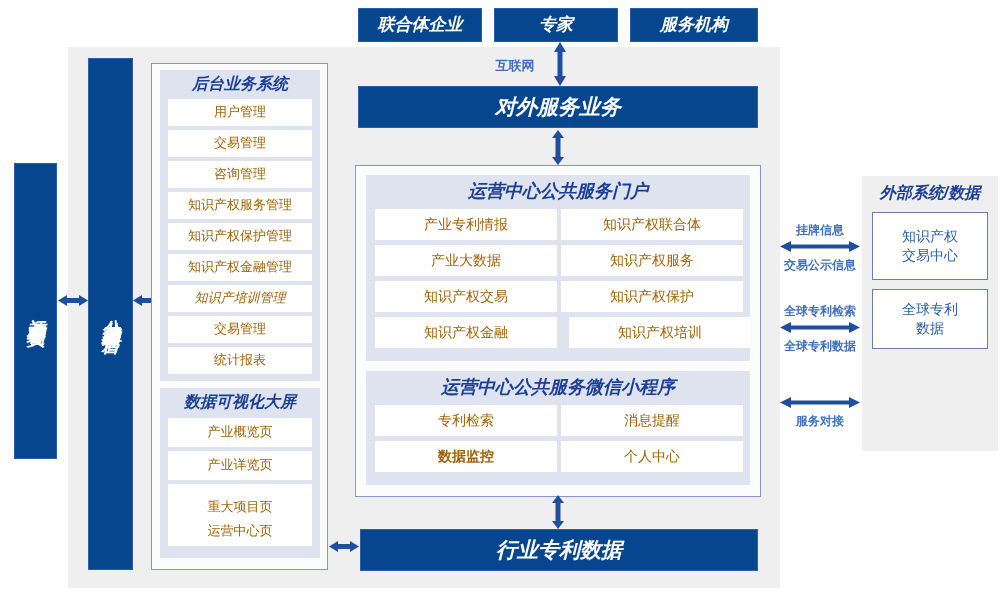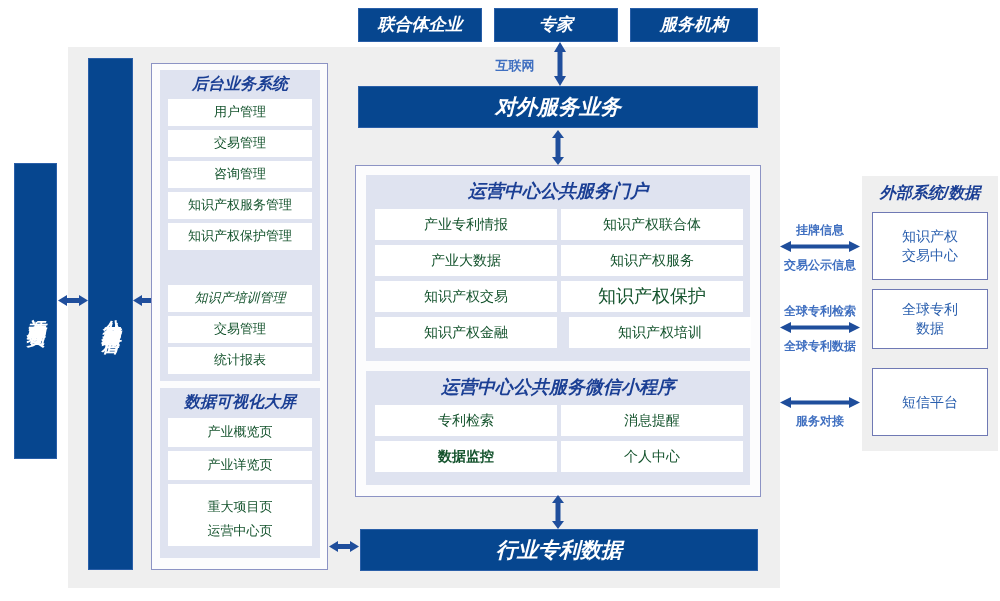--- a/index.html
+++ b/index.html
@@ -18,21 +18,21 @@
     font-weight:bold;font-style:italic;text-align:right;line-height:1.15;
   }
   .gray-panel{background:#efefef;}
   .white-panel{background:#fcfcfd;border:1px solid #8c93c4;}
   .group-panel{background:#dfe3f0;}
   .group-title{
     color:#1b3f94;font-weight:bold;font-style:italic;text-align:center;
     display:flex;align-items:center;justify-content:center;
   }
   .item{
-    background:#ffffff;color:#14532d;display:flex;align-items:center;
+    background:#ffffff;color:#a16207;display:flex;align-items:center;
     justify-content:center;text-align:center;line-height:1.1;
   }
   .ext-box{
     background:#ffffff;border:1px solid #6f79b4;color:#2a5fae;
     display:flex;align-items:center;justify-content:center;
     text-align:center;line-height:1.35;
   }
   .arrow-label{
     color:#3f6fc0;font-weight:bold;text-align:center;white-space:nowrap;
     display:flex;align-items:center;justify-content:center;
@@ -81,20 +81,21 @@
   <div class="abs white-panel" style="left:151px;top:63px;width:177px;height:507px;"></div>
 
   <div class="abs group-panel" style="left:160px;top:70px;width:160px;height:311px;"></div>
   <div class="abs group-title" style="left:160px;top:70px;width:160px;height:28px;font-size:16px;font-style:italic;">后台业务系统</div>
 
   <div class="abs item" style="left:168px;top:99px;width:144px;height:27px;font-size:13px;">用户管理</div>
   <div class="abs item" style="left:168px;top:130px;width:144px;height:27px;font-size:13px;">交易管理</div>
   <div class="abs item" style="left:168px;top:161px;width:144px;height:27px;font-size:13px;">咨询管理</div>
   <div class="abs item" style="left:168px;top:192px;width:144px;height:27px;font-size:13px;">知识产权服务管理</div>
   <div class="abs item" style="left:168px;top:223px;width:144px;height:27px;font-size:13px;">知识产权保护管理</div>
+  <div class="abs item" style="left:168px;top:254px;width:144px;height:27px;font-size:13px;">知识产权金融管理</div>
   <div class="abs item" style="left:168px;top:285px;width:144px;height:27px;font-size:13px;font-style:italic;">知识产培训管理</div>
   <div class="abs item" style="left:168px;top:316px;width:144px;height:27px;font-size:13px;">交易管理</div>
   <div class="abs item" style="left:168px;top:347px;width:144px;height:27px;font-size:13px;">统计报表</div>
 
   <div class="abs group-panel" style="left:160px;top:388px;width:160px;height:170px;"></div>
   <div class="abs group-title" style="left:160px;top:388px;width:160px;height:28px;font-size:16px;">数据可视化大屏</div>
 
   <div class="abs item" style="left:168px;top:418px;width:144px;height:29px;font-size:13px;">产业概览页</div>
   <div class="abs item" style="left:168px;top:451px;width:144px;height:29px;font-size:13px;">产业详览页</div>
   <div class="abs item" style="left:168px;top:484px;width:144px;height:46px;font-size:13px;">重大项目页</div>
@@ -130,21 +131,21 @@
   <div class="abs white-panel" style="left:355px;top:165px;width:406px;height:332px;"></div>
 
   <div class="abs group-panel" style="left:366px;top:175px;width:384px;height:186px;"></div>
   <div class="abs group-title" style="left:366px;top:175px;width:384px;height:32px;font-size:18px;">运营中心公共服务门户</div>
 
   <div class="abs item" style="left:375px;top:209px;width:182px;height:31px;font-size:14px;">产业专利情报</div>
   <div class="abs item" style="left:561px;top:209px;width:182px;height:31px;font-size:14px;">知识产权联合体</div>
   <div class="abs item" style="left:375px;top:245px;width:182px;height:31px;font-size:14px;">产业大数据</div>
   <div class="abs item" style="left:561px;top:245px;width:182px;height:31px;font-size:14px;">知识产权服务</div>
   <div class="abs item" style="left:375px;top:281px;width:182px;height:31px;font-size:14px;">知识产权交易</div>
-  <div class="abs item" style="left:561px;top:281px;width:182px;height:31px;font-size:18px;">知识产权保护</div>
+  <div class="abs item" style="left:561px;top:281px;width:182px;height:31px;font-size:14px;">知识产权保护</div>
   <div class="abs item" style="left:375px;top:317px;width:182px;height:31px;font-size:14px;">知识产权金融</div>
   <div class="abs item" style="left:561px;top:317px;width:182px;height:31px;font-size:14px;margin-left:8px;">知识产权培训</div>
 
   <div class="abs group-panel" style="left:366px;top:371px;width:384px;height:114px;"></div>
   <div class="abs group-title" style="left:366px;top:371px;width:384px;height:32px;font-size:18px;">运营中心公共服务微信小程序</div>
 
   <div class="abs item" style="left:375px;top:405px;width:182px;height:31px;font-size:14px;">专利检索</div>
   <div class="abs item" style="left:561px;top:405px;width:182px;height:31px;font-size:14px;">消息提醒</div>
   <div class="abs item" style="left:375px;top:441px;width:182px;height:31px;font-size:14px;font-weight:bold;">数据监控</div>
   <div class="abs item" style="left:561px;top:441px;width:182px;height:31px;font-size:14px;">个人中心</div>
@@ -159,21 +160,20 @@
 
   <div class="abs blue-box" style="left:360px;top:529px;width:398px;height:42px;font-size:21px;">行业专利数据</div>
 
   <div class="abs gray-panel" style="left:862px;top:176px;width:136px;height:275px;"></div>
   <div class="abs group-title" style="left:862px;top:178px;width:136px;height:30px;font-size:16px;">外部系统/数据</div>
 
   <div class="abs ext-box" style="left:872px;top:212px;width:116px;height:68px;font-size:14px;white-space:pre-line;">知识产权
 交易中心</div>
   <div class="abs ext-box" style="left:872px;top:289px;width:116px;height:60px;font-size:14px;white-space:pre-line;">全球专利
 数据</div>
-  <div class="abs ext-box" style="left:872px;top:368px;width:116px;height:68px;font-size:14px;white-space:pre-line;">短信平台</div>
 
   <div class="abs arrow-label" style="left:778px;top:222px;width:84px;height:16px;font-size:12px;">挂牌信息</div>
   <svg class="abs" style="left:780px;top:239px;width:80px;height:16px;" width="80" height="16">
     <g fill="#1f4e9c">
       <rect x="9" y="5.5" width="62" height="4"></rect>
       <polygon points="0,7.5 11,2 11,13"></polygon>
       <polygon points="80,7.5 69,2 69,13"></polygon>
     </g>
   </svg>
   <div class="abs arrow-label" style="left:772px;top:257px;width:96px;height:16px;font-size:12px;">交易公示信息</div>

